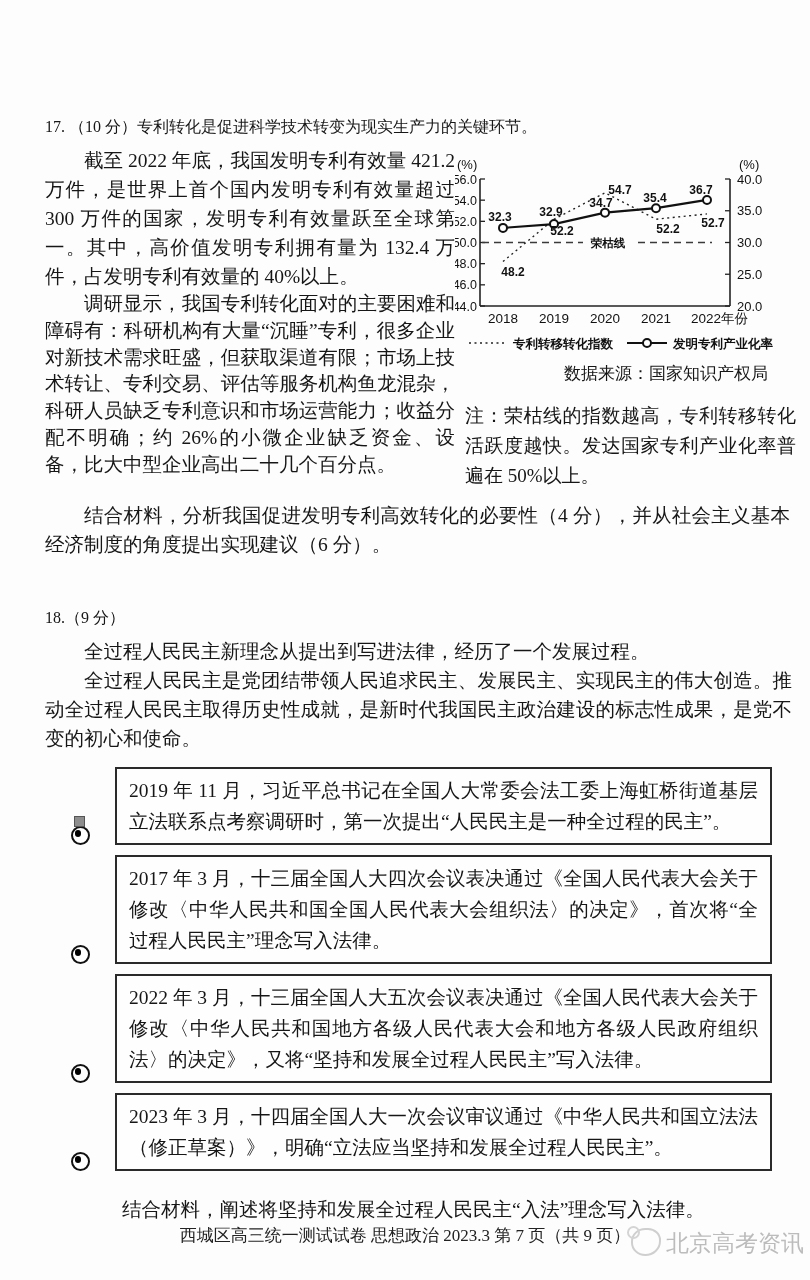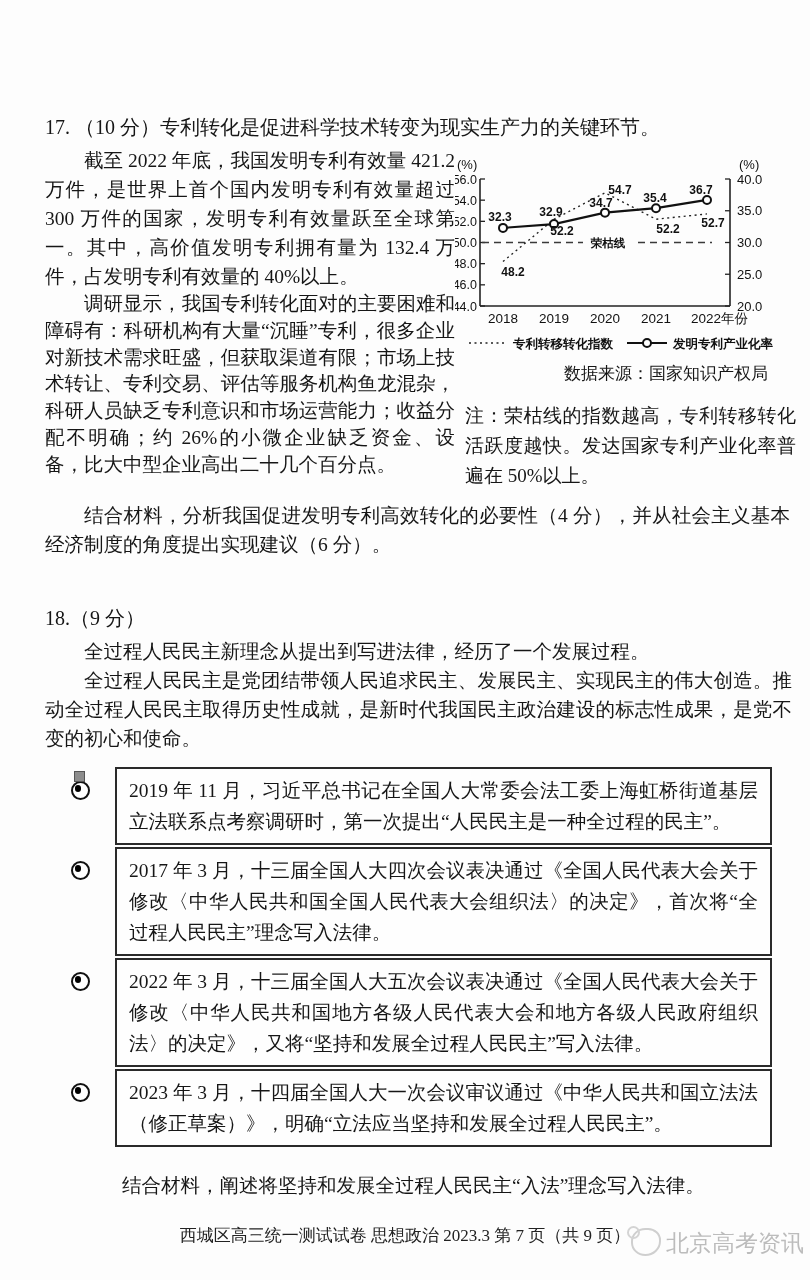--- a/index.html
+++ b/index.html
@@ -5,36 +5,36 @@
   html,body{margin:0;padding:0}
   body{
     width:810px;height:1280px;
     background:#fdfdfd;
     font-family:"Liberation Serif", serif;
     color:#161616;
     position:relative;
     overflow:hidden;
   }
   .page{position:absolute;inset:0;padding:112px 18px 0 45px;box-sizing:border-box}
-  .q-title{font-size:20px;line-height:30px;margin-bottom:4px}
+  .q-title{font-size:16px;line-height:30px;margin-bottom:4px}
   .q17-body{display:flex}
   .q17-left{flex:0 0 410px;width:410px}
   .para{margin:0;font-size:19.5px;line-height:29px;text-align:justify}
   .indent{text-indent:2em}
   .tight{line-height:26.8px}
   .u{text-underline-offset:3px}
   .q17-right{flex:0 0 347px;width:347px;padding-top:10px}
   svg text{font-family:"Liberation Sans", sans-serif;fill:#111}
   .chart-source{font-size:17px;text-align:right;padding-right:34px;margin-top:0}
   .chart-note{font-size:19px;line-height:30px;margin-top:16px;padding:0 6px 0 10px;text-align:justify}
   .task{margin-top:10px;padding-right:2px}
   .q18{margin-top:44px}
   .para18{margin:0;font-size:19.5px;line-height:29px;text-align:justify}
   .timeline{margin-top:14px}
-  .t-row{display:flex;align-items:flex-start;margin-bottom:2px}
+  .t-row{display:flex;align-items:flex-end;margin-bottom:10px}
   .bullet-wrap{flex:0 0 70px;width:70px;display:flex;justify-content:center;padding-top:14px}
   .bullet{width:15px;height:15px;border:2.5px solid #111;border-radius:50%;position:relative;background:#fff}
   .bullet::after{content:"";position:absolute;left:2px;top:2px;width:6.5px;height:6.5px;background:#000;border-radius:50%}
   .pin::before{content:"";position:absolute;left:1.5px;top:-12px;width:9px;height:9px;background:#8d8d8d;border:1px solid #555}
   .t-box{flex:1;border:2px solid #2a2a2a;padding:6px 12px;font-size:19.5px;line-height:31px;text-align:justify;margin-right:20px;background:#fefefe}
   .task18{margin-top:24px;margin-left:38px;margin-right:40px}
   .footer{position:absolute;left:0;right:0;top:1224px;text-align:center;font-size:17px;color:#222}
   .watermark{position:absolute;right:6px;top:1228px;color:#bcbcbc;font-size:23px;display:flex;align-items:flex-start;gap:5px;font-family:"Liberation Sans",sans-serif}
   .wm-logo{display:inline-block;width:26px;height:24px;border:2px solid #cfcfcf;border-radius:50% 45% 55% 50%;position:relative}
   .wm-logo::after{content:"";position:absolute;left:-6px;top:-4px;width:9px;height:9px;border:2px solid #d4d4d4;border-radius:50%}

